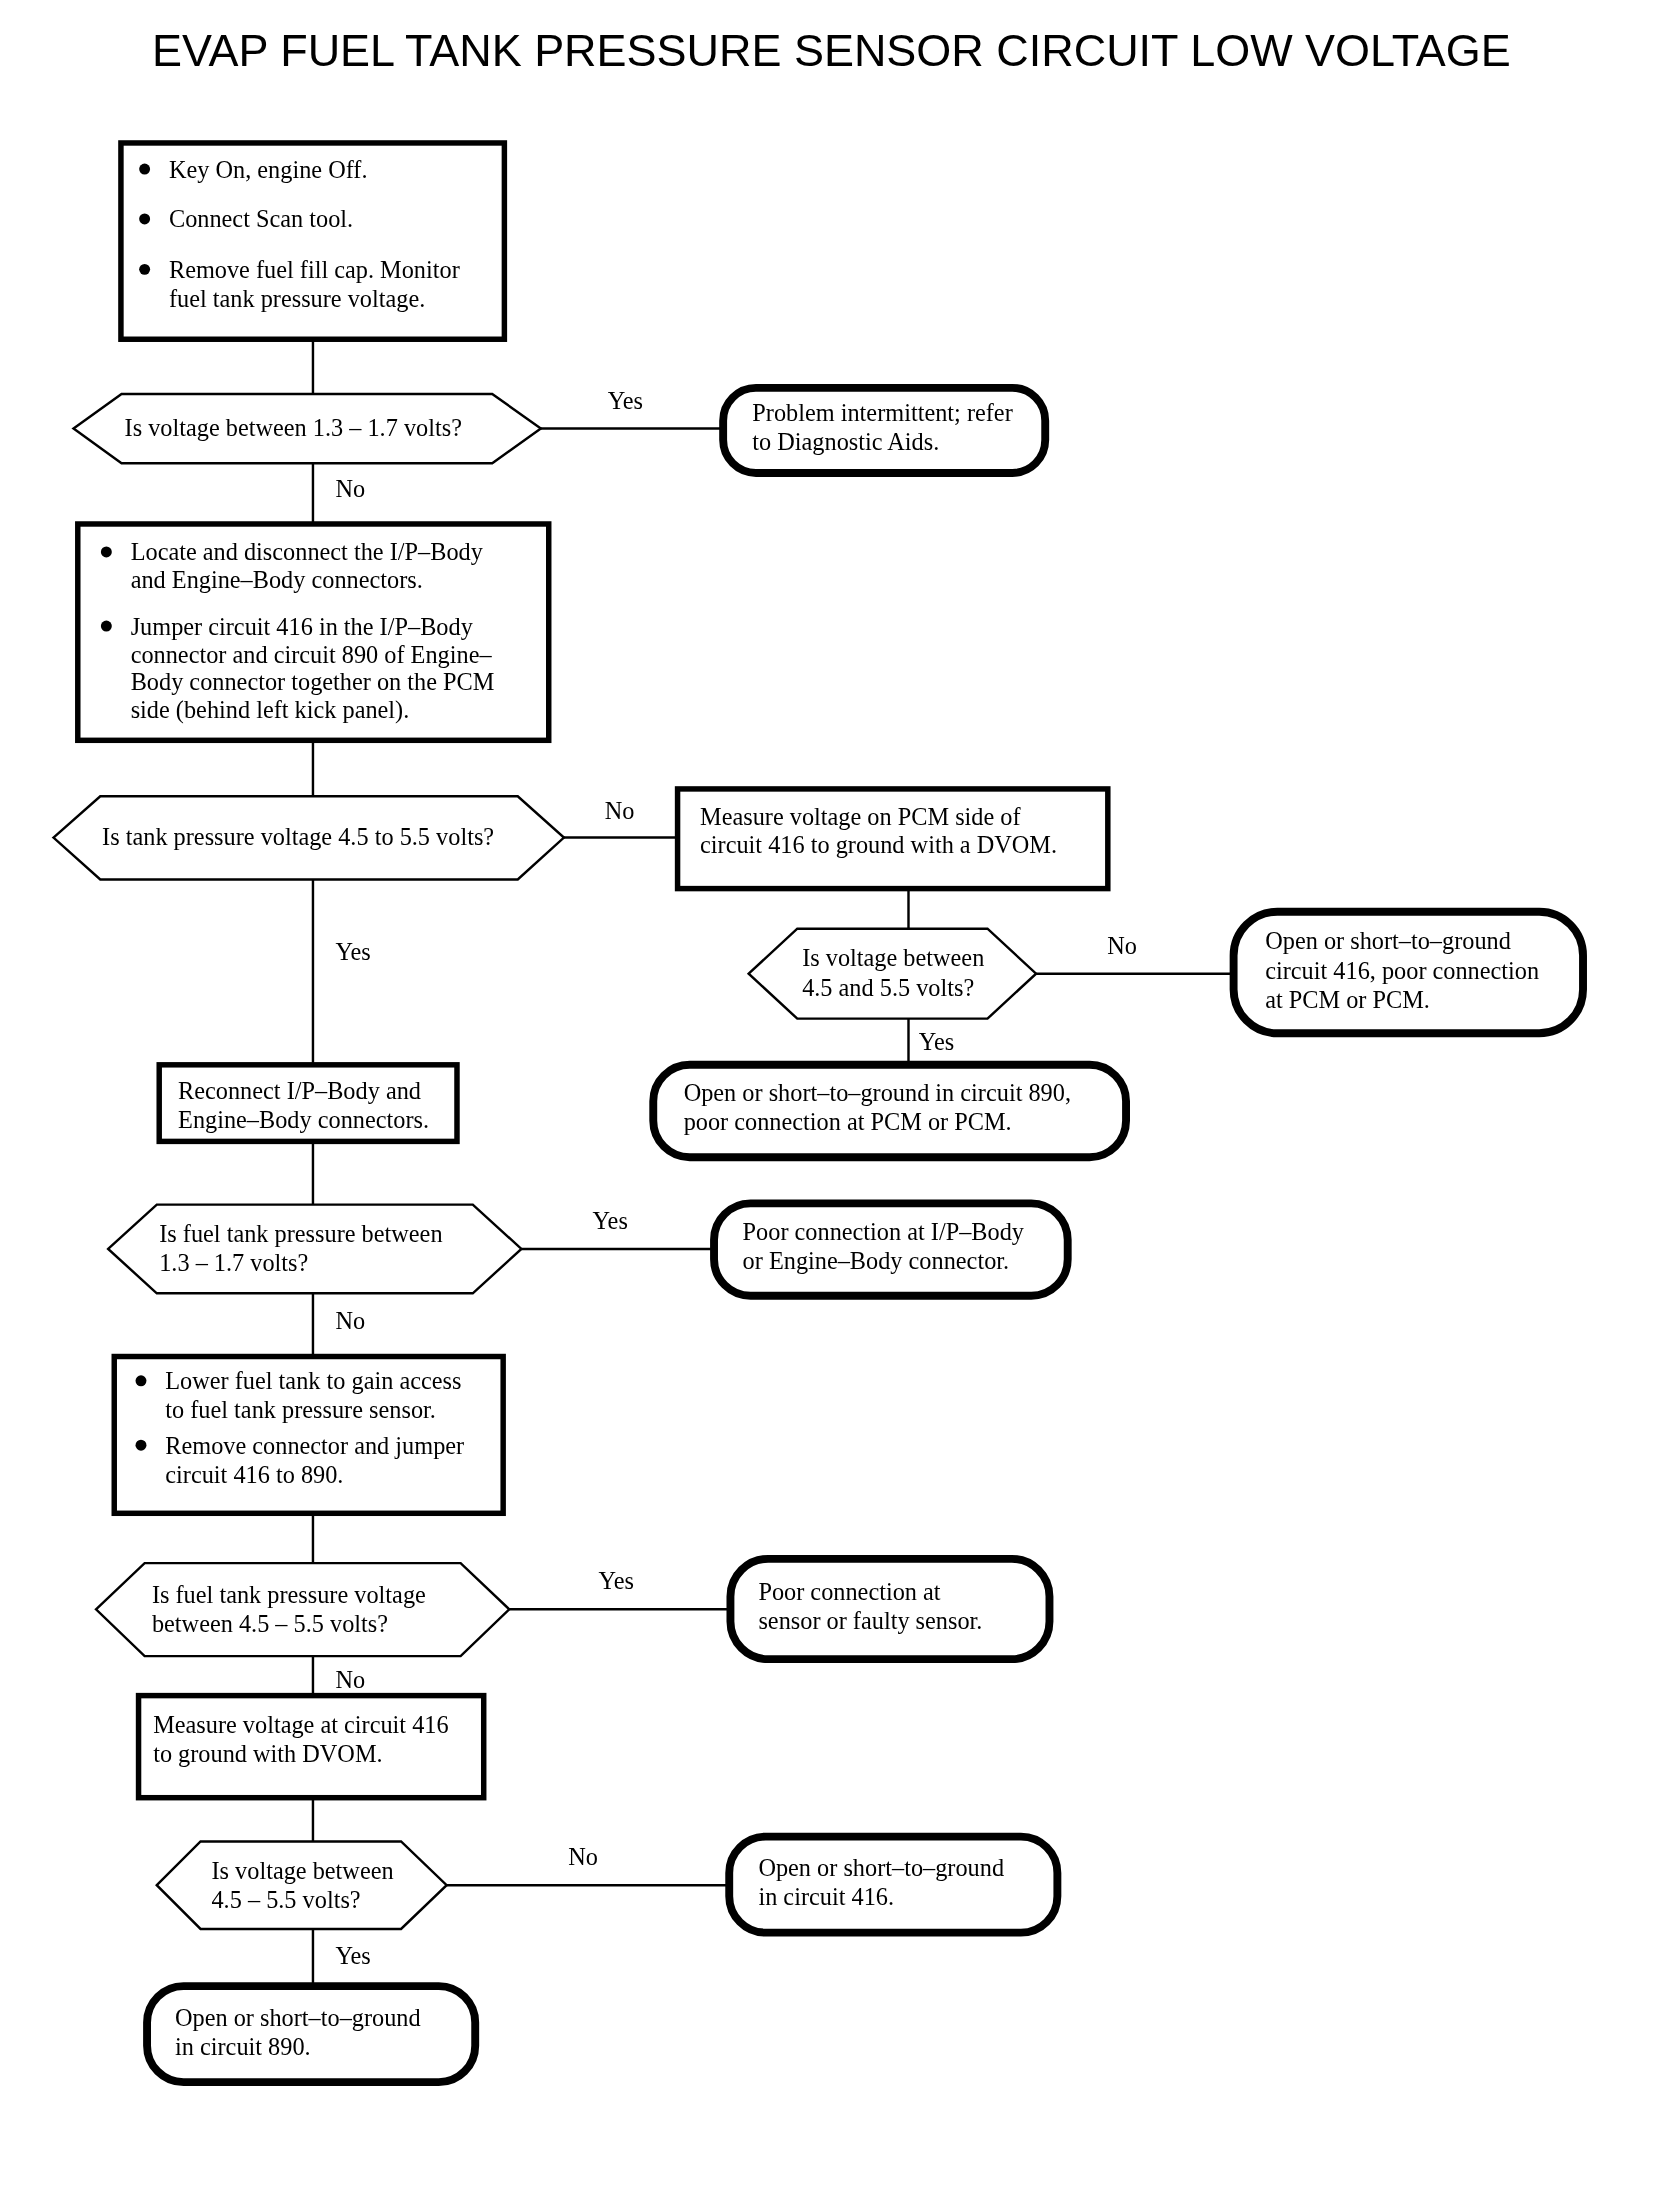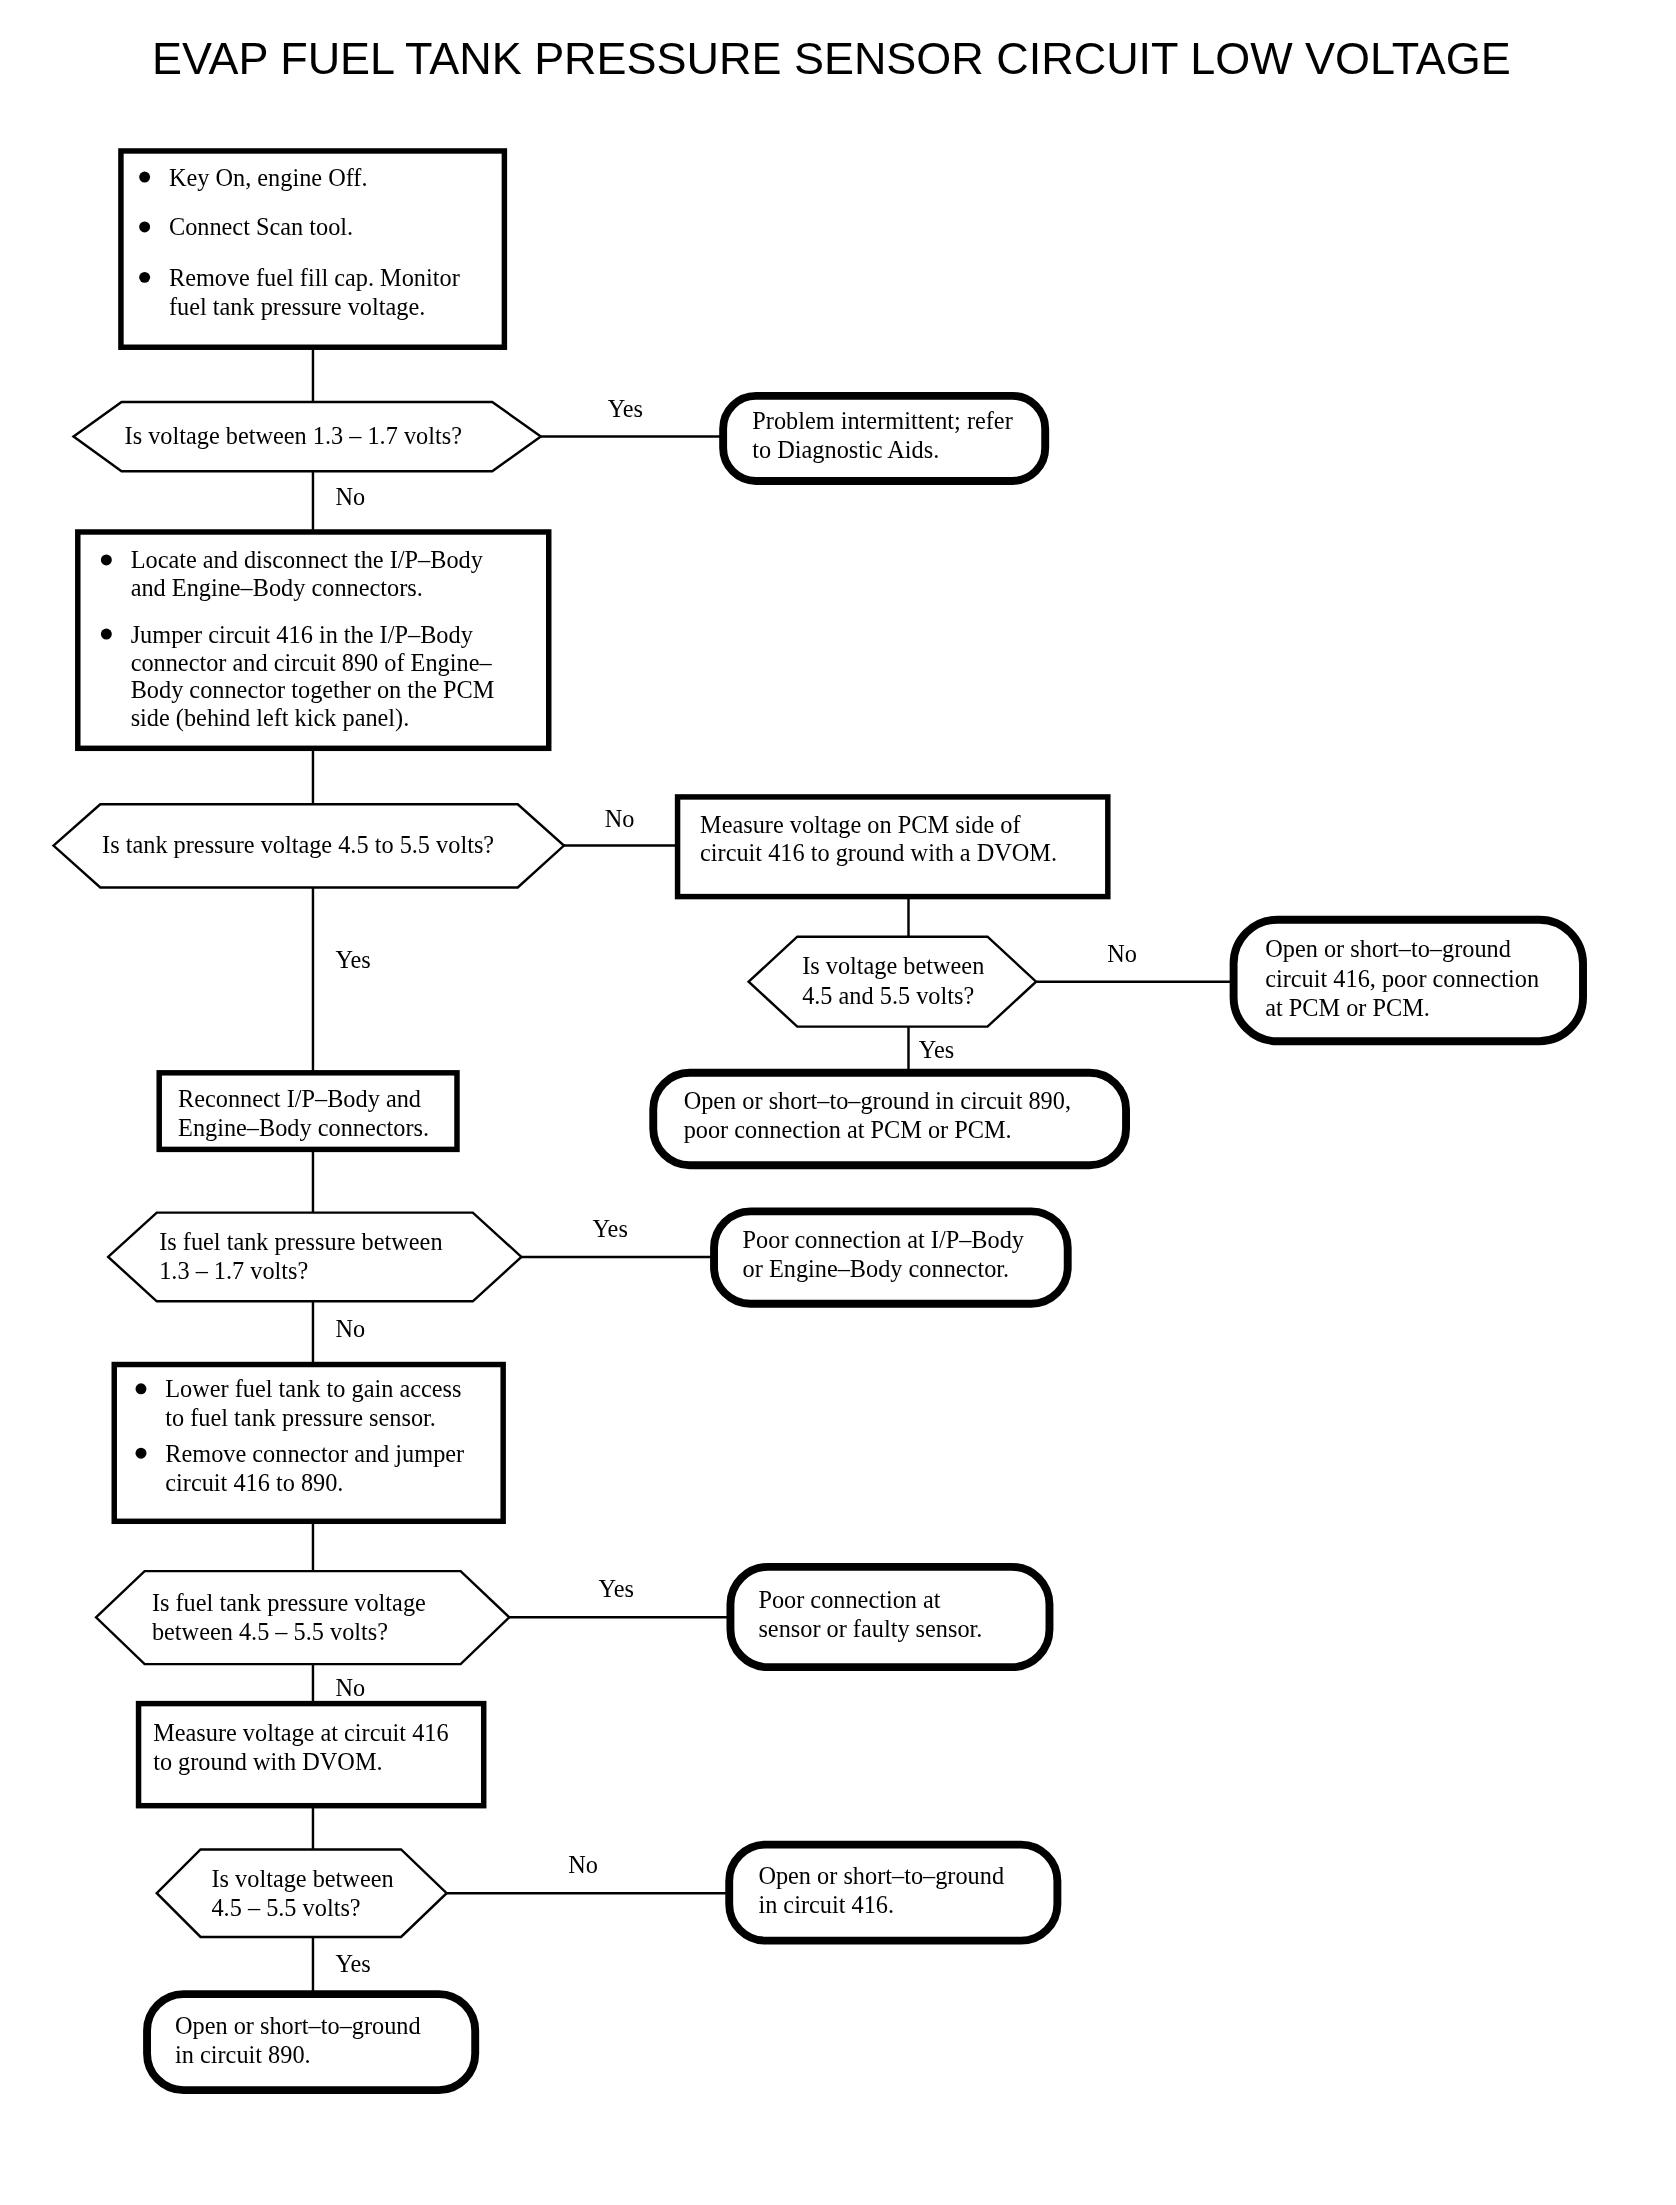--- a/index.html
+++ b/index.html
@@ -1,18 +1,18 @@
 <!DOCTYPE html>
 <html style="font-size:9.7px"><head>
 <meta charset="utf-8">
 <style>
   html,body{margin:0;padding:0;background:#ffffff;}
   body{width:1676px;height:2205px;position:relative;overflow:hidden;
        font-family:"Liberation Serif","DejaVu Serif",serif;color:#000;}
-  #chart-root{position:absolute;left:0;top:0;width:1676px;height:1920px;margin-top:8px;}
+  #chart-root{position:absolute;left:0;top:0;width:1676px;height:1920px;}
   svg{display:block;}
   .flow-title{
     font-family:"Liberation Sans","DejaVu Sans",sans-serif;
     font-size:74px;font-weight:400;letter-spacing:0px;
   }
   .node-text{font-family:"Liberation Serif","DejaVu Serif",serif;font-size:40px;}
   .edge-label{font-family:"Liberation Serif","DejaVu Serif",serif;font-size:40px;}
   .bullet-text{font-family:"Liberation Serif","DejaVu Serif",serif;font-size:40px;}
   .proc-rect{fill:#ffffff;stroke:#000000;stroke-width:9;}
   .dec-hex{fill:#ffffff;stroke:#000000;stroke-width:4;}

